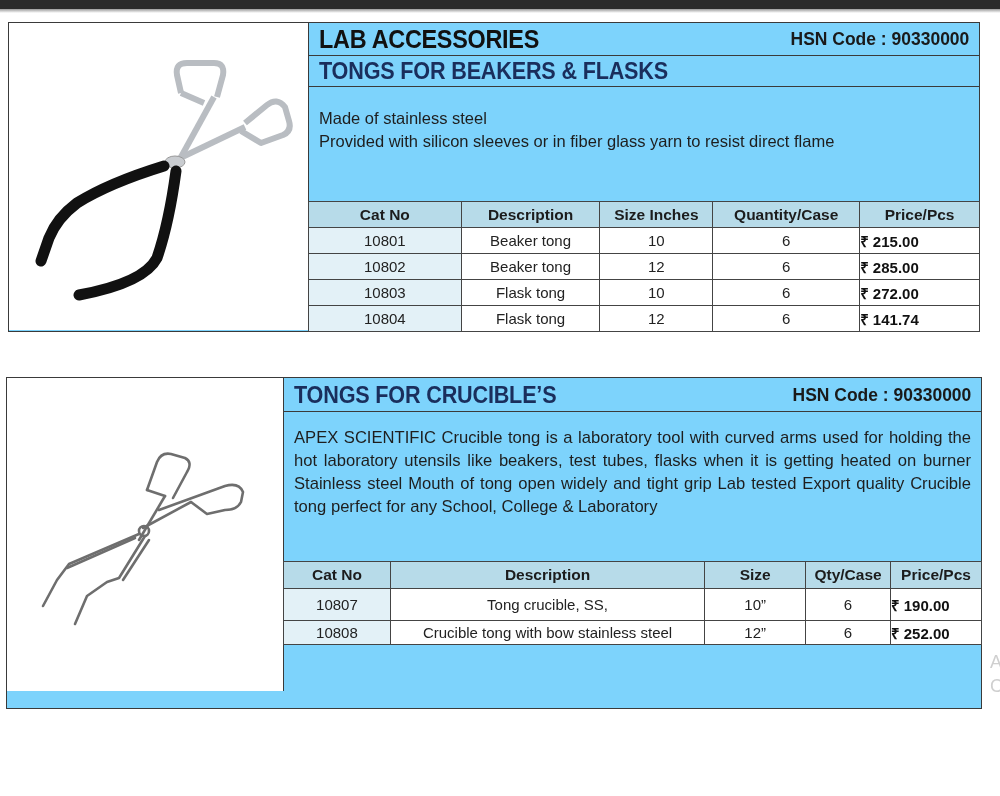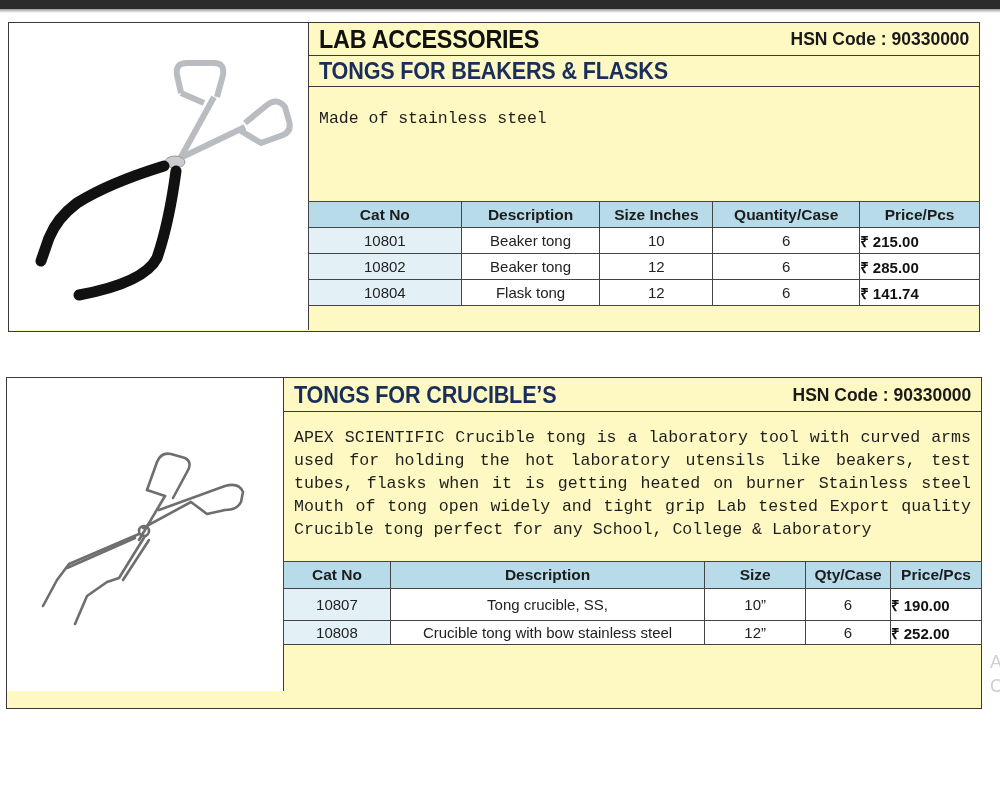--- a/index.html
+++ b/index.html
@@ -2,30 +2,30 @@
 <html><head>
 <meta charset="utf-8">
 <style>
   * { box-sizing: border-box; margin: 0; padding: 0; }
   html, body { width: 1000px; height: 796px; background: #ffffff; overflow: hidden; }
   body { font-family: "DejaVu Sans", sans-serif; color: #1a1a1a; position: relative; }
 
   .topbar { position: absolute; left: 0; top: 0; width: 1000px; height: 9px; background: #2b2b2b; }
   .topbar-shadow { position: absolute; left: 0; top: 9px; width: 1000px; height: 4px; background: linear-gradient(#9a9a9a, #ffffff); }
 
-  .panel { position: absolute; border: 1.5px solid #3a3a3a; background: #fef9c3; }
+  .panel { position: absolute; border: 1.5px solid #3a3a3a; background: #7dd3fc; }
   .img-cell { position: absolute; border-right: 1.5px solid #3a3a3a; background: #fff; }
   .content { position: absolute; }
 
   .row-title { position: absolute; left: 0; right: 0; border-bottom: 1.5px solid #3a3a3a; display: flex; align-items: center; justify-content: space-between; padding: 0 10px; }
   .main-title { font-family: "Liberation Sans", sans-serif; font-weight: bold; font-size: 26px; color: #111; letter-spacing: -0.3px; transform: scaleX(0.9); transform-origin: left center; }
   .sub-title { font-family: "Liberation Sans", sans-serif; font-weight: bold; font-size: 24px; color: #1a2e5c; letter-spacing: -0.2px; transform: scaleX(0.9); transform-origin: left center; }
   .hsn { font-family: "Liberation Sans", sans-serif; font-weight: bold; font-size: 19px; color: #1a1a1a; transform: scaleX(0.92); transform-origin: right center; }
 
-  .desc { position: absolute; left: 10px; right: 10px; font-family: Liberation Mono, monospace; font-size: 16.5px; line-height: 23px; color: #1e1e1e; }
+  .desc { position: absolute; left: 10px; right: 10px; font-family: Liberation Sans, sans-serif; font-size: 16.5px; line-height: 23px; color: #1e1e1e; }
   .desc-justify { text-align: justify; text-align-last: left; }
 
   table { position: absolute; border-collapse: collapse; font-family: "Liberation Sans", sans-serif; font-size: 15px; color: #222; }
   th { background: #b7dbe9; font-weight: bold; color: #1c1c1c; border: 1px solid #444; text-align: center; font-size: 15.5px; }
   td { border: 1px solid #444; text-align: center; background: #fff; }
   td.cat { background: #e3f1f7; }
   td.price { font-weight: bold; color: #111; }
   th.price, td.price { text-align: left; }
   .faint { position: absolute; color: #cfcfcf; font-family: "Liberation Sans", sans-serif; font-size: 18px; }
 </style>
@@ -56,20 +56,21 @@
   <div class="content" style="left:300px; top:0; width:670px; height:308px;">
     <div class="row-title" style="top:0; height:33px;">
       <span class="main-title">LAB ACCESSORIES</span>
       <span class="hsn">HSN Code : 90330000</span>
     </div>
     <div class="row-title" style="top:33px; height:31px;">
       <span class="sub-title">TONGS FOR BEAKERS &amp; FLASKS</span>
     </div>
     <div class="desc" style="top:84px;">
       <div>Made of stainless steel</div>
+      <div>Provided with silicon sleeves or in fiber glass yarn to resist direct flame</div>
     </div>
 
     <table style="left:-1px; top:178px; width:672px;">
       <colgroup>
         <col style="width:153px">
           <col style="width:139px">
           <col style="width:113px">
           <col style="width:147px">
           <col style="width:120px">
       </colgroup>
@@ -89,20 +90,27 @@
           <td>10</td>
           <td>6</td>
           <td class="price">₹ 215.00</td>
         </tr>
         <tr style="height:26px;">
           <td class="cat">10802</td>
           <td>Beaker tong</td>
           <td>12</td>
           <td>6</td>
           <td class="price">₹ 285.00</td>
+        </tr>
+        <tr style="height:26px;">
+          <td class="cat">10803</td>
+          <td>Flask tong</td>
+          <td>10</td>
+          <td>6</td>
+          <td class="price">₹ 272.00</td>
         </tr>
         <tr style="height:26px;">
           <td class="cat">10804</td>
           <td>Flask tong</td>
           <td>12</td>
           <td>6</td>
           <td class="price">₹ 141.74</td>
         </tr>
       </tbody>
     </table>

